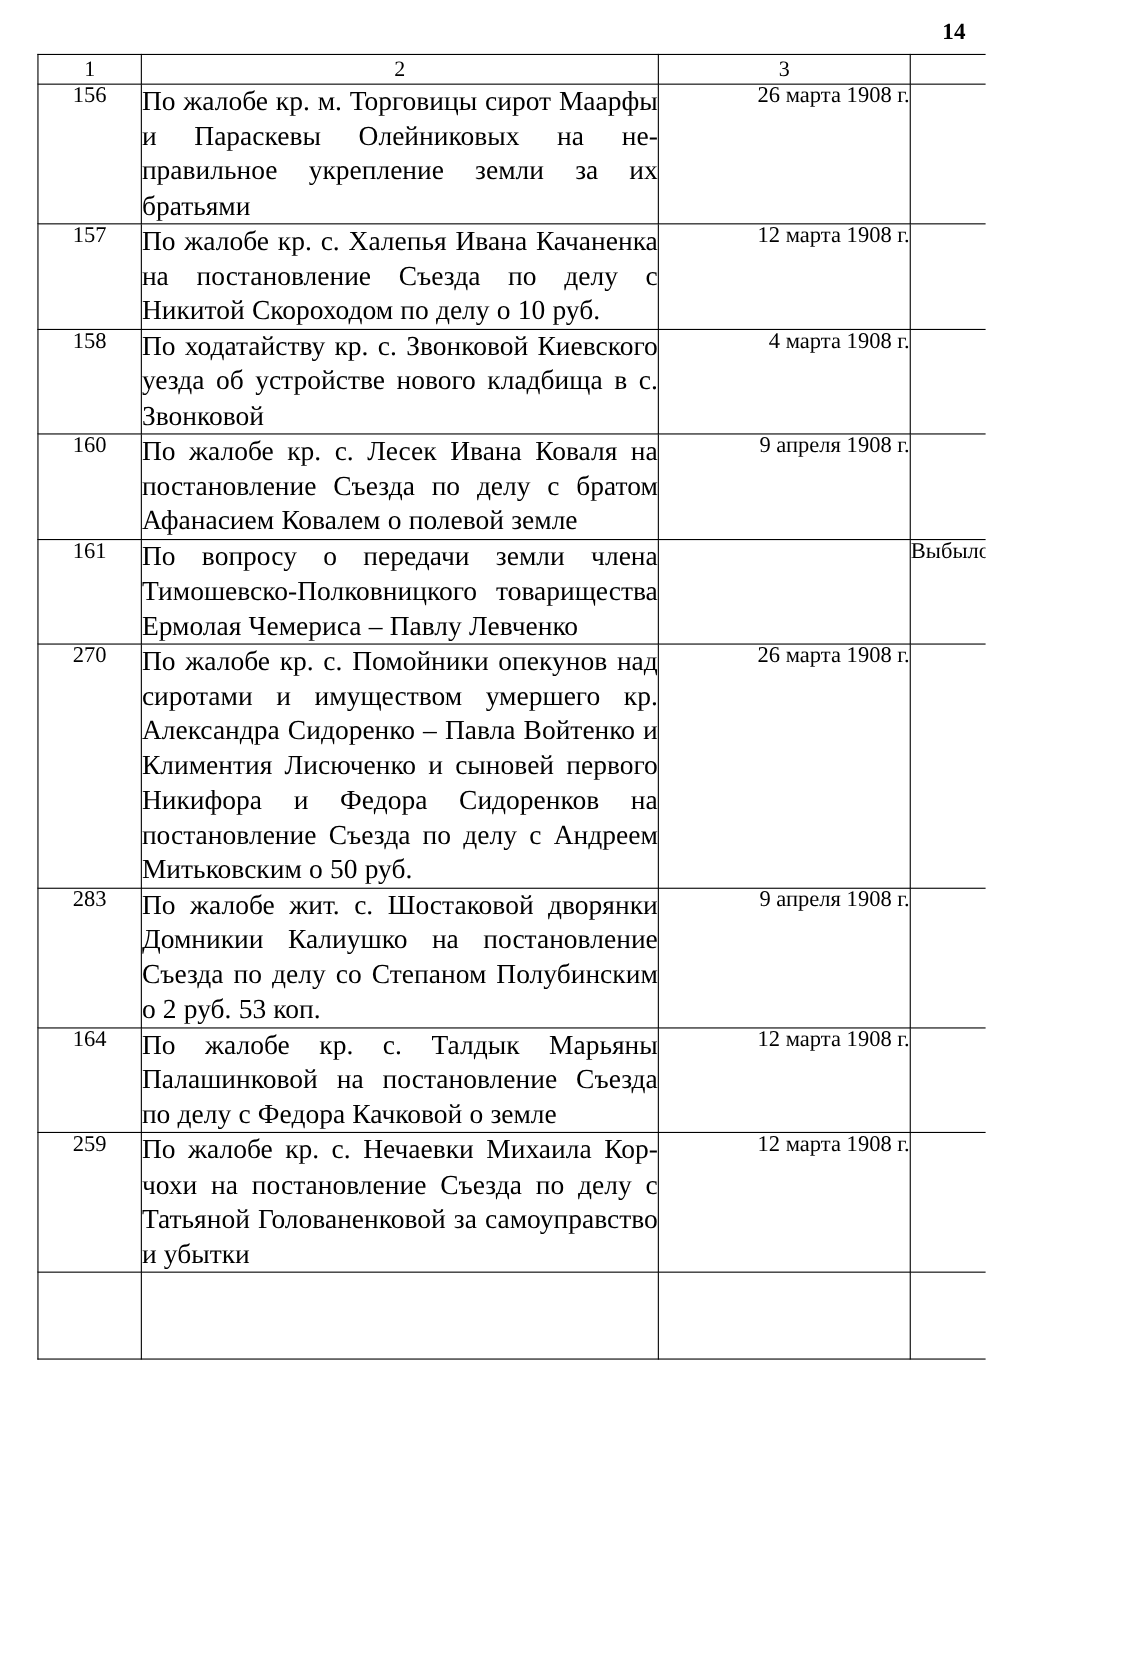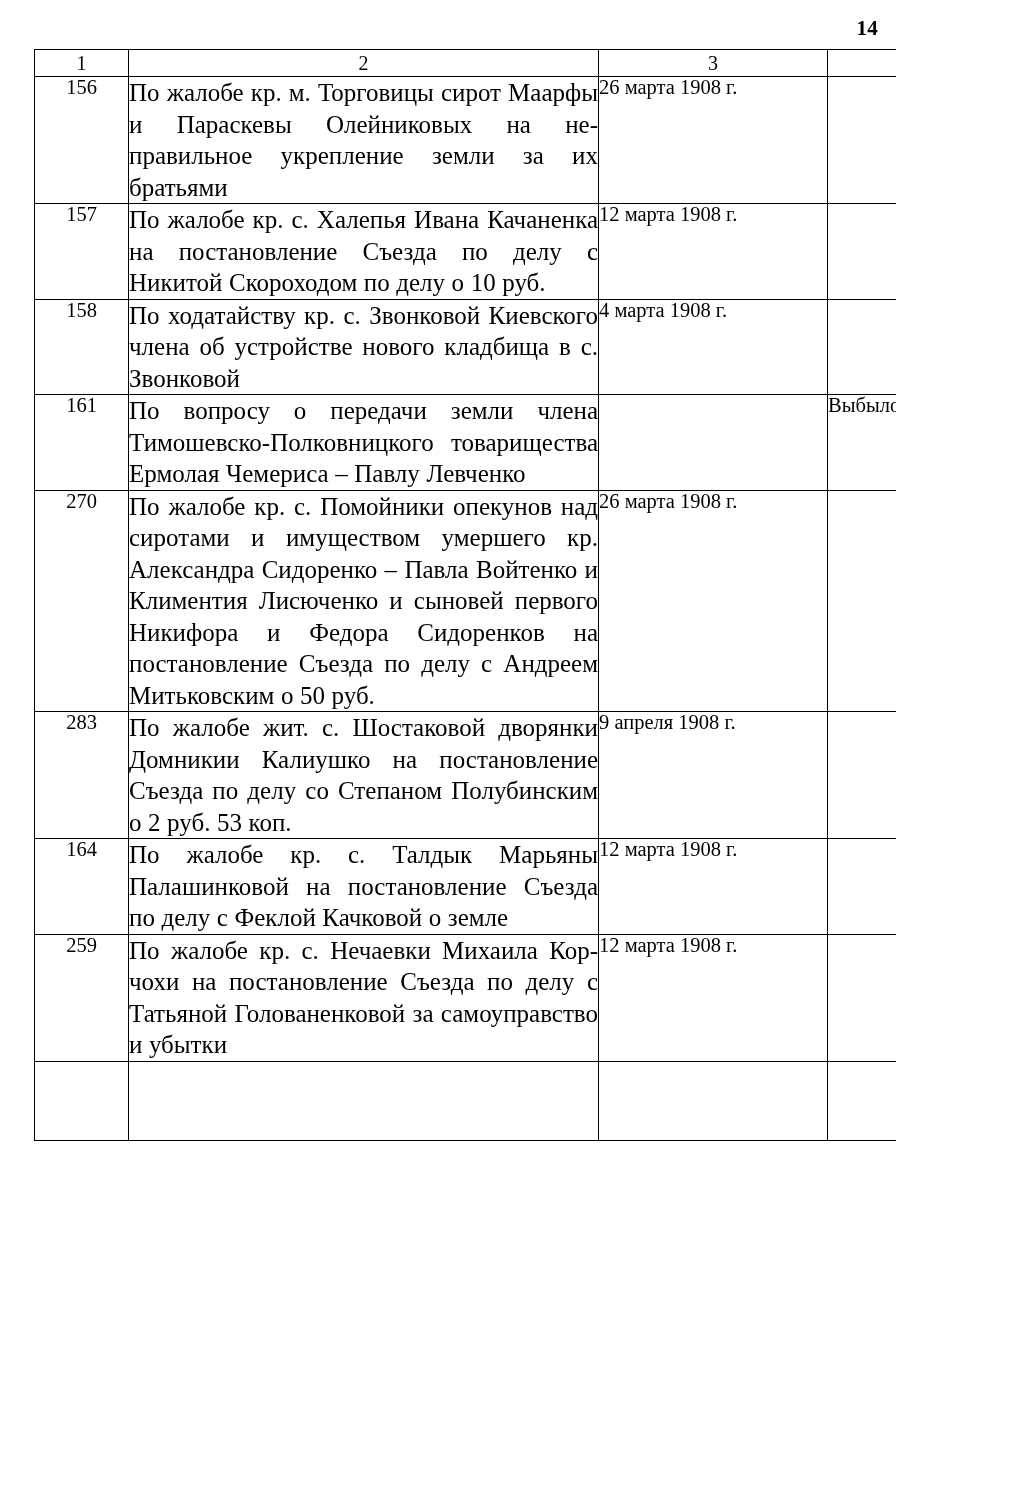--- a/index.html
+++ b/index.html
@@ -68,21 +68,21 @@
   td.desc {
     font-size: 25px;
     line-height: 31.5px;
     text-align: justify;
     text-align-last: left;
     padding: 17px 11px 12px 12px;
     hyphens: manual;
     word-spacing: 0.3px;
   }
   td.date {
-    text-align: left;
+    text-align: right;
     font-size: 20.5px;
     padding-top: 18px;
     line-height: 1.0;
     white-space: nowrap;
   }
   td.note {
     text-align: left;
     font-size: 20.5px;
     padding-top: 18px;
     line-height: 1.0;
@@ -131,26 +131,32 @@
 
       <tr>
         <td class="num">157</td>
         <td class="desc">По жалобе кр. с. Халепья Ивана Качаненка на постановление Съезда по делу с Никитой Скороходом по делу о 10 руб.</td>
         <td class="date">12 марта 1908 г.</td>
         <td class="note"></td>
       </tr>
 
       <tr>
         <td class="num">158</td>
-        <td class="desc">По ходатайству кр. с. Звонковой Киевского члена  об устройстве нового кладбища в с. Звонковой</td>
+        <td class="desc">По ходатайству кр. с. Звонковой Киевского уезда  об устройстве нового кладбища в с. Звонковой</td>
         <td class="date">4 марта 1908 г.</td>
         <td class="note"></td>
       </tr>
 
 
+      <tr>
+        <td class="num">160</td>
+        <td class="desc">По жалобе кр. с. Лесек Ивана Коваля на постановление Съезда по делу с братом Афанасием Ковалем о полевой земле</td>
+        <td class="date">9 апреля 1908 г.</td>
+        <td class="note"></td>
+      </tr>
 
       <tr>
         <td class="num">161</td>
         <td class="desc">По вопросу о передачи земли члена Тимошевско-Полковницкого товарищества Ермолая Чемериса – Павлу Левченко</td>
         <td class="date"></td>
         <td class="note">Выбыло</td>
       </tr>
 
       <tr>
         <td class="num">270</td>
@@ -161,21 +167,21 @@
 
       <tr>
         <td class="num">283</td>
         <td class="desc">По жалобе жит. с. Шостаковой дворянки Домникии Калиушко на постановление Съезда по делу со Степаном Полубинским о 2 руб. 53 коп.</td>
         <td class="date">9 апреля 1908 г.</td>
         <td class="note"></td>
       </tr>
 
       <tr>
         <td class="num">164</td>
-        <td class="desc">По жалобе кр. с. Талдык Марьяны Палашинковой на постановление Съезда по делу с Феклой Качковой о земле</td>
+        <td class="desc">По жалобе кр. с. Талдык Марьяны Палашинковой на постановление Съезда по делу с Федора Качковой о земле</td>
         <td class="date">12 марта 1908 г.</td>
         <td class="note"></td>
       </tr>
 
       <tr>
         <td class="num">259</td>
         <td class="desc">По жалобе кр. с. Нечаевки Михаила Кор­чохи на постановление Съезда по делу с Татьяной Голованенковой за самоуп­равство и убытки</td>
         <td class="date">12 марта 1908 г.</td>
         <td class="note"></td>
       </tr>

